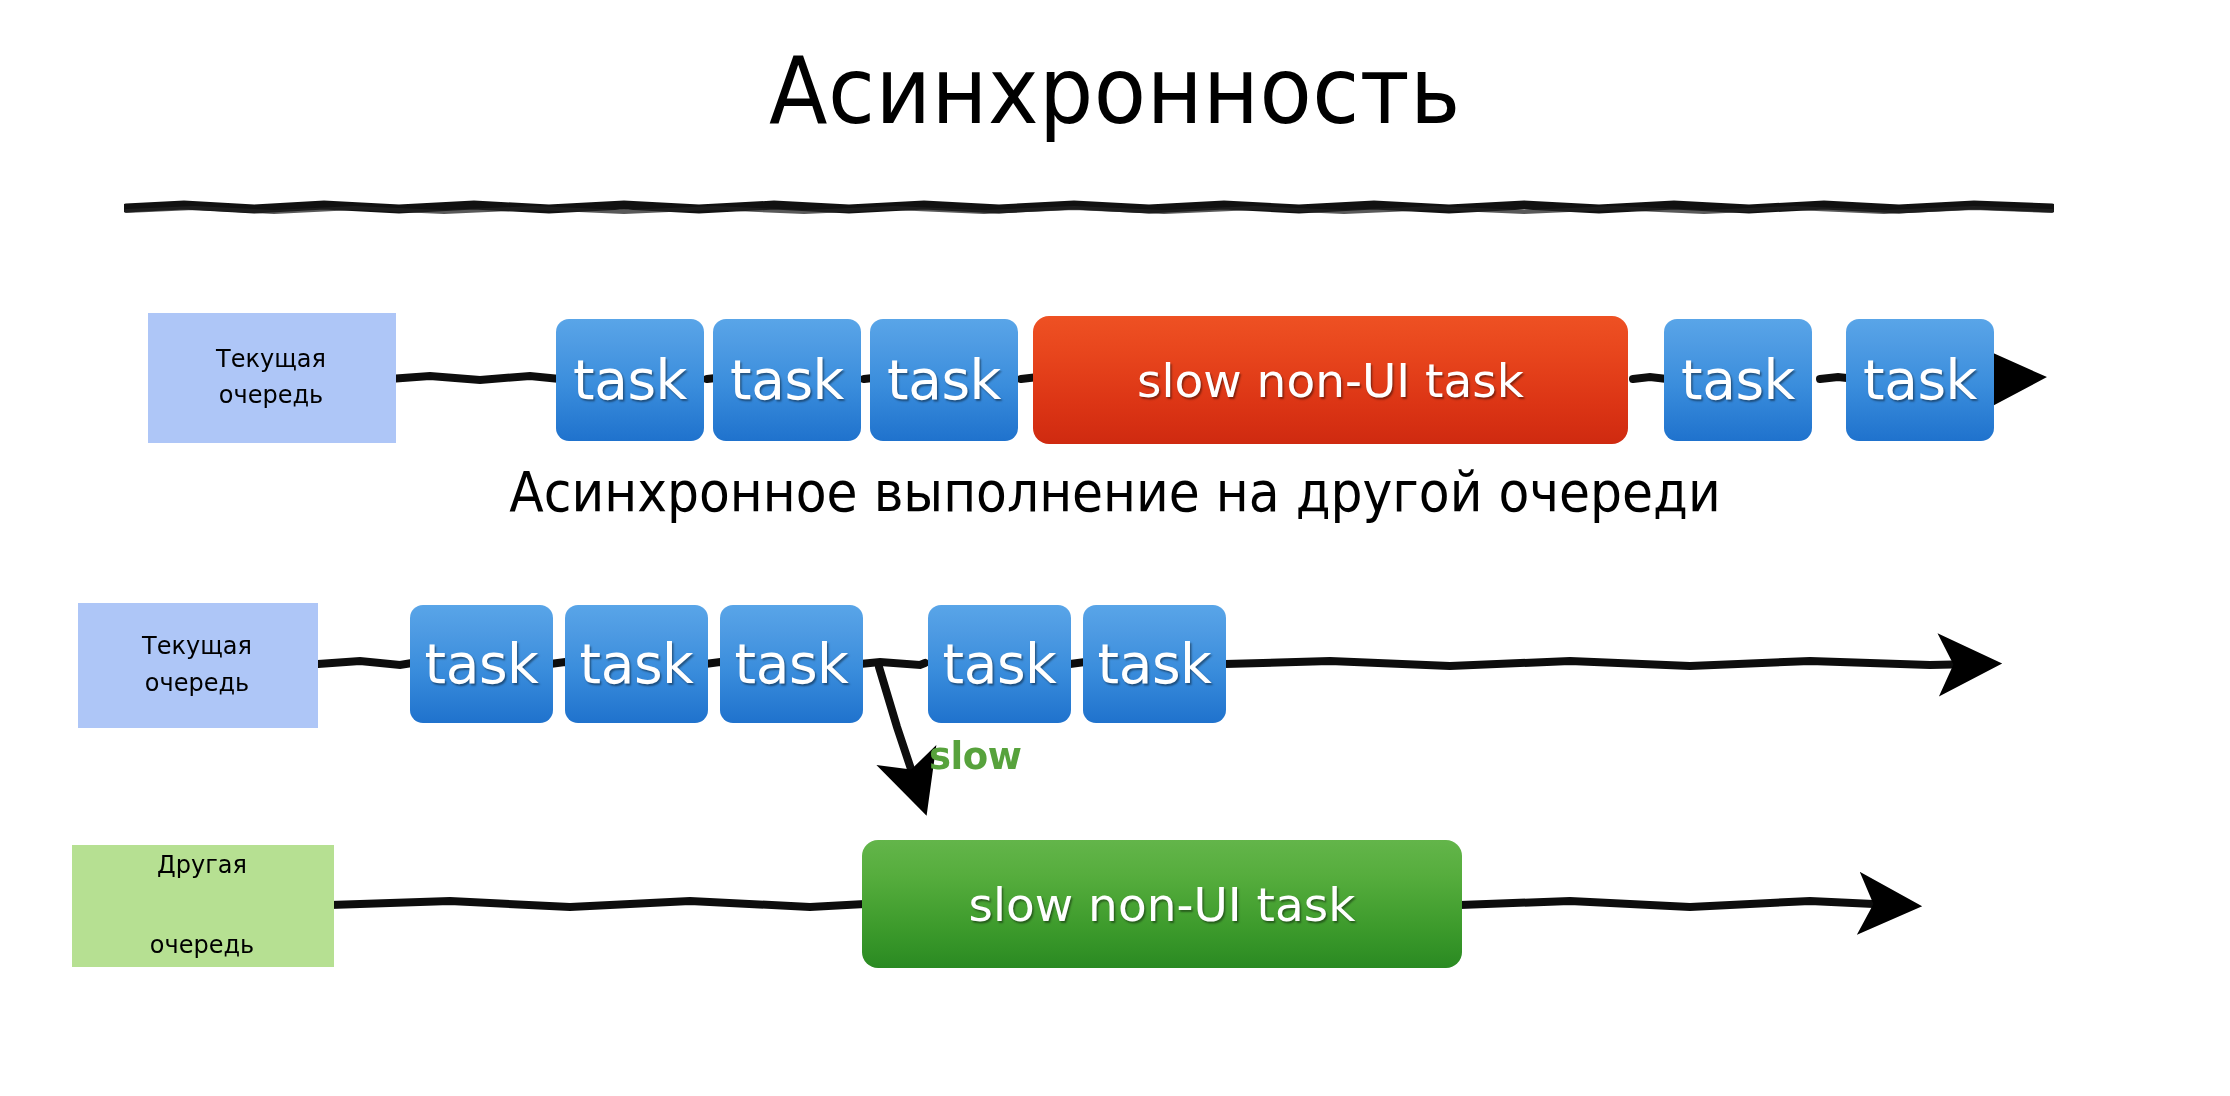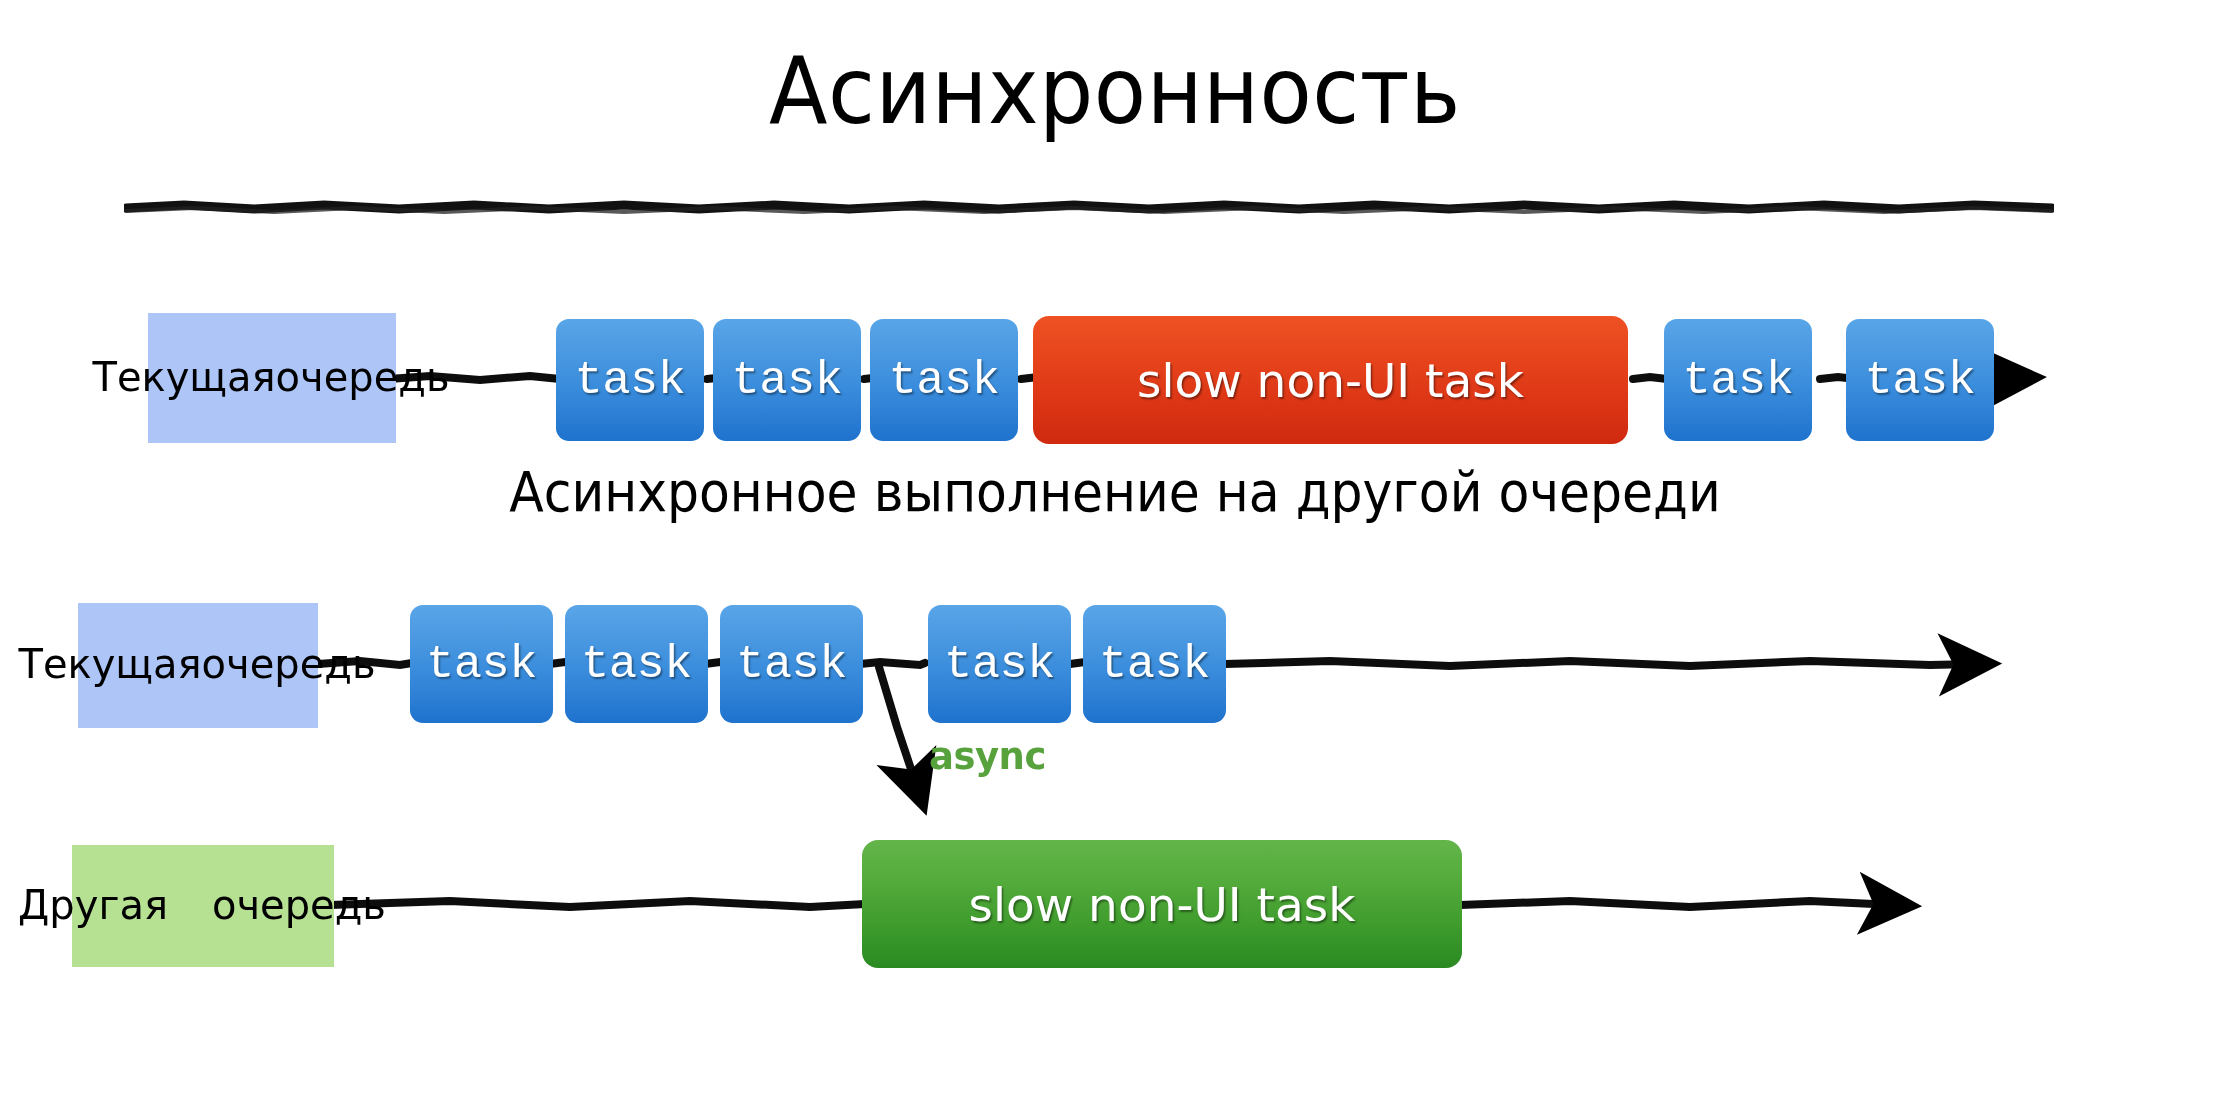--- a/index.html
+++ b/index.html
@@ -44,25 +44,25 @@
     top: 196px;
     width: 1930px;
     height: 22px;
   }
 
   
   .queue-label {
     position: absolute;
     box-sizing: border-box;
     display: flex;
-    flex-direction: row;
+    flex-direction: column;
     align-items: center;
     justify-content: center;
     font-family: "DejaVu Sans", sans-serif;
-    font-size: 40px;
+    font-size: 24px;
     line-height: 1.52;
     color: #000000;
     text-align: center;
     padding: 2px 8px 4px 6px;
   }
   .queue-label.blue  { background: #aec6f7; }
   .queue-label.green { background: #b6e092; }
   .queue-label .ln { display: block; white-space: nowrap; }
 
   
@@ -74,23 +74,22 @@
     justify-content: center;
     border-radius: 13px;
     color: #ffffff;
     font-family: "DejaVu Sans", sans-serif;
     white-space: nowrap;
     text-shadow: 1.5px 1.5px 2px rgba(0,0,0,0.42);
     overflow: hidden;
   }
   .block.task {
     background: linear-gradient(to bottom, #59a5e8 0%, #4e9be3 22%, #3a8ddc 55%, #1f72cd 100%);
-    font-size: 47px;
+    font-size: 55px;
     letter-spacing: -0.5px;
-    font-family: Liberation Mono, monospace;
   }
   .block.slow-red {
     background: linear-gradient(to bottom, #ee5123 0%, #e8461d 28%, #dc3515 68%, #cf2a10 100%);
     font-size: 47px;
     border-radius: 16px;
   }
   .block.slow-green {
     background: linear-gradient(to bottom, #63b54a 0%, #56ad3d 28%, #3d9b2c 68%, #2a8a22 100%);
     font-size: 47px;
     border-radius: 16px;
@@ -210,21 +209,21 @@
     <span class="ln">Текущая</span>
     <span class="ln">очередь</span>
   </div>
 
   <div class="block task" style="left:410px; top:605px; width:143px; height:118px;">task</div>
   <div class="block task" style="left:565px; top:605px; width:143px; height:118px;">task</div>
   <div class="block task" style="left:720px; top:605px; width:143px; height:118px;">task</div>
   <div class="block task" style="left:928px; top:605px; width:143px; height:118px;">task</div>
   <div class="block task" style="left:1083px; top:605px; width:143px; height:118px;">task</div>
 
-  <div id="async-label">async</div>
+  <div id="async-label">slow</div>
 
   <div class="queue-label green" style="left:72px; top:845px; width:262px; height:122px;gap:44px;">
     <span class="ln">Другая</span>
     <span class="ln">очередь</span>
   </div>
 
   <div class="block slow-green" style="left:862px; top:840px; width:600px; height:128px;">slow non-UI task</div>
 
 </div>
 

